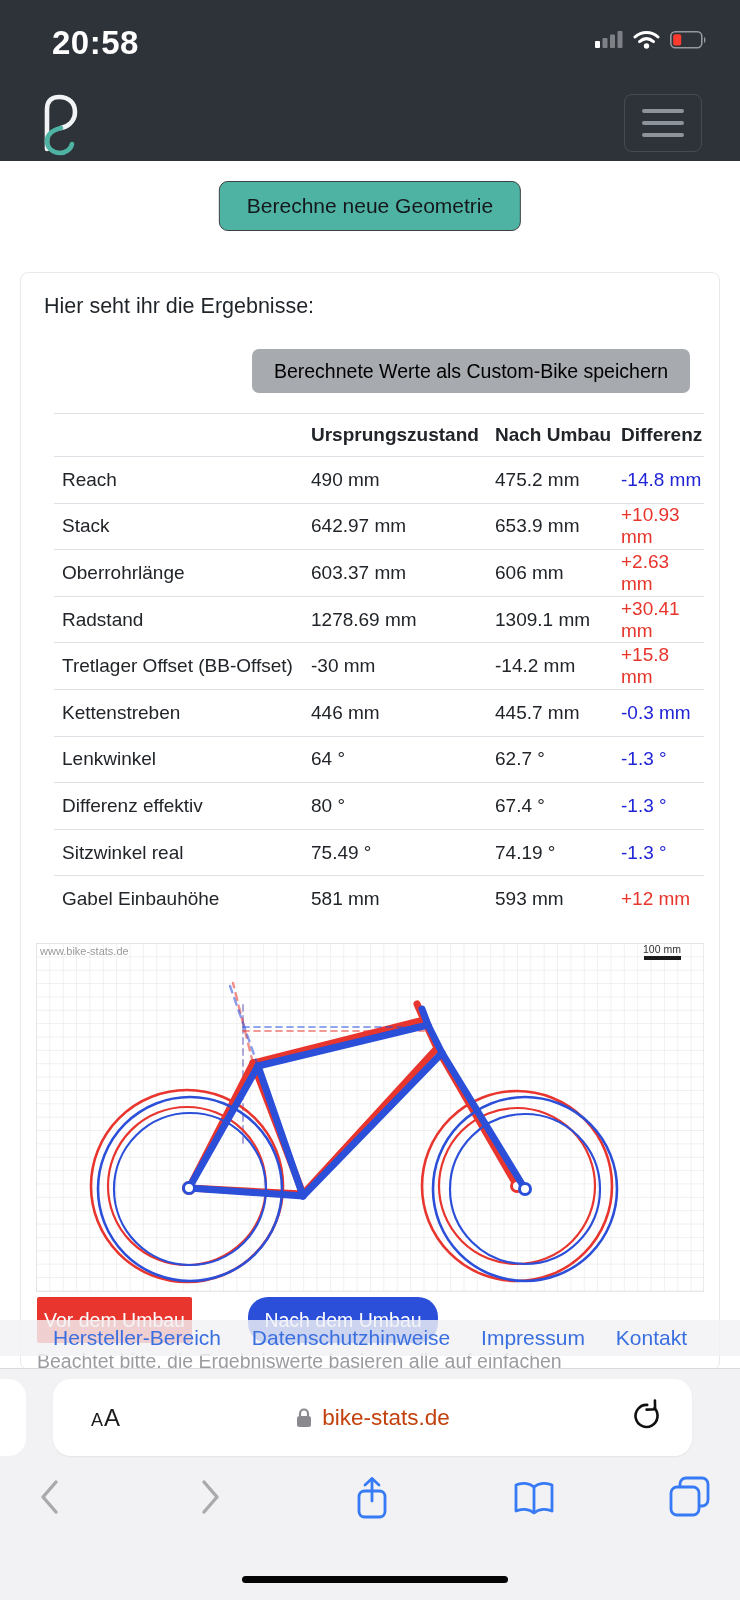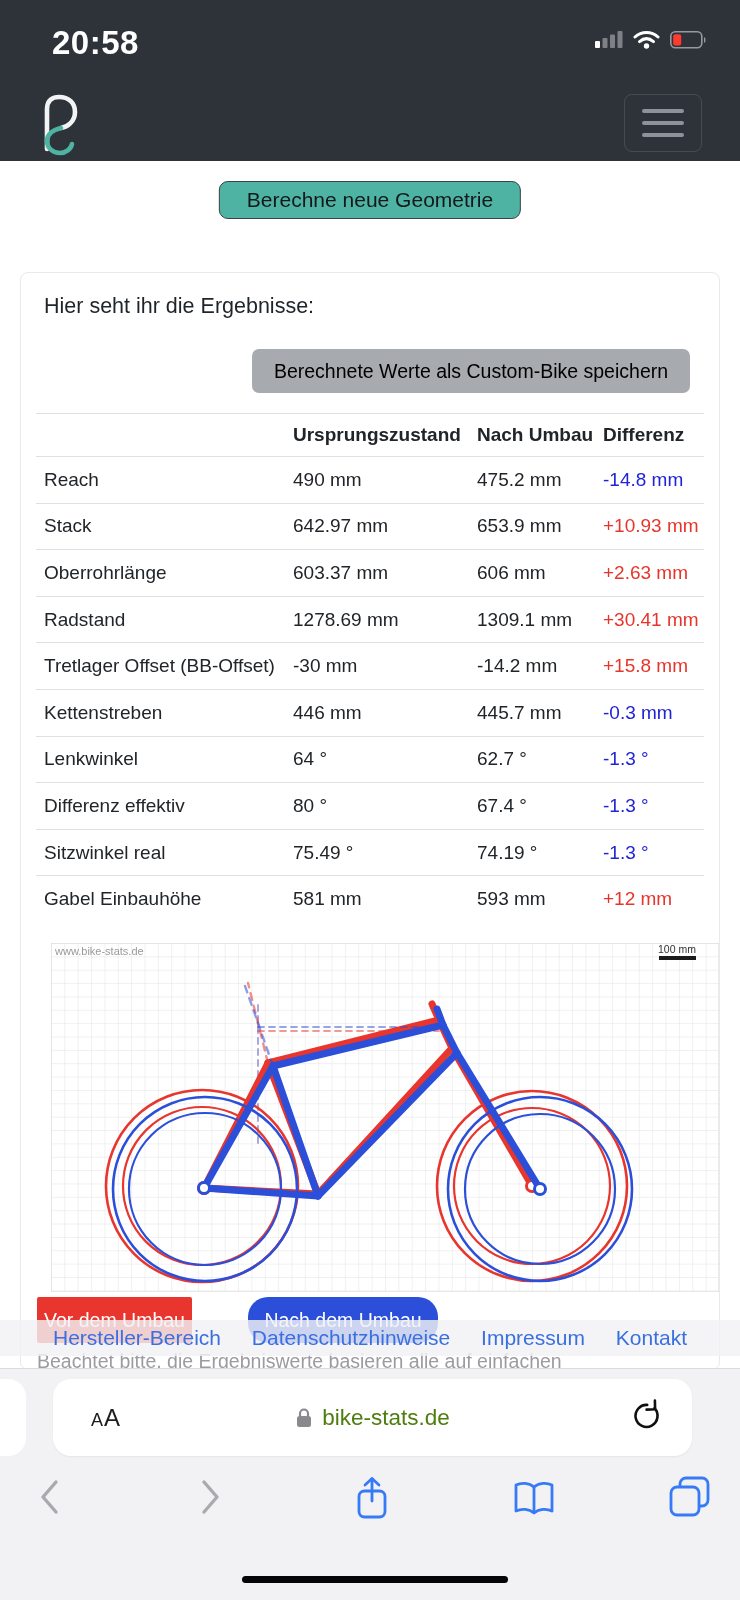--- a/index.html
+++ b/index.html
@@ -11,58 +11,58 @@
   }
   
   .topbar{position:absolute;left:0;top:0;width:740px;height:161px;background:var(--header-bg);}
   .status-time{position:absolute;left:52px;top:24px;color:#fff;font-size:33px;font-weight:700;letter-spacing:.5px;}
   .status-icons{position:absolute;right:32px;top:30px;display:flex;align-items:center;gap:10px;}
   .logo{position:absolute;left:33px;top:92px;}
   .toggler{position:absolute;right:38px;top:94px;width:78px;height:58px;border:1px solid rgba(255,255,255,.12);
     border-radius:8px;display:flex;flex-direction:column;justify-content:center;align-items:center;gap:8px;box-sizing:border-box;}
   .toggler span{display:block;width:42px;height:4px;border-radius:2px;background:#8d939a;}
   
-  .calc-btn{position:absolute;left:50%;transform:translateX(-50%);top:181px;height:38px;
+  .calc-btn{position:absolute;left:50%;transform:translateX(-50%);top:181px;height:50px;
     background:var(--teal);border:1px solid #3c4043;border-radius:9px;color:#14181c;
     font-size:21px;padding:0 27px;display:flex;align-items:center;font-family:inherit;}
   
   .card{position:absolute;left:20px;right:20px;top:272px;height:1096px;background:#fff;
     border:1px solid #e9e9ec;border-radius:8px;}
   .results-heading{position:absolute;left:44px;top:294px;font-size:21.5px;color:#1f2429;}
   .save-btn{position:absolute;left:252px;right:50px;top:349px;height:44px;background:var(--save-gray);
     border:none;border-radius:7px;color:#000000;font-size:19.5px;display:flex;align-items:center;justify-content:center;font-family:inherit;}
   
   .geo-table{position:absolute;left:36px;top:413px;width:668px;font-size:19px;color:#212529;}
-  .trow{display:grid;grid-template-columns:257px 184px 126px 1fr;align-items:center;height:45.6px;border-top:1px solid #dde0e4;}
+  .trow{display:grid;grid-template-columns:257px 184px 126px 1fr;align-items:center;height:45.6px;border-top:1px solid #dde0e4;margin-left:18px;}
   .trow.head{height:42px;font-weight:700;}
   .trow .c1{padding-left:8px;}
   .diff-blue{color:var(--diff-blue);}
   .diff-red{color:var(--diff-red);}
   
-  .diagram{position:absolute;left:36px;top:943px;width:647px;height:349px;margin-left:15px;}
+  .diagram{position:absolute;left:36px;top:943px;width:647px;height:349px;}
   
   .chip{position:absolute;top:1297px;height:46px;display:flex;align-items:center;justify-content:center;
     color:#fff;font-size:19.5px;border-radius:2px;z-index:5;}
   .chip.red{left:37px;width:155px;background:var(--legend-red);}
   .chip.blue{left:248px;width:190px;background:var(--legend-blue);border-radius:20px;}
   .disclaimer{position:absolute;left:37px;top:1350px;font-size:19.5px;color:#9b9ba0;z-index:4;white-space:nowrap;}
   
   .footer-bar{position:absolute;left:0;top:1320px;width:740px;height:36px;background:rgba(242,242,245,.82);
     z-index:20;display:flex;align-items:center;justify-content:space-between;padding:0 53px;box-sizing:border-box;}
   .footer-bar a{color:var(--link-blue);font-size:21px;text-decoration:none;}
   
   .chrome{position:absolute;left:0;top:1368px;width:740px;height:232px;background:#f2f2f4;
     border-top:1px solid #dadadd;z-index:30;}
   .pill{position:absolute;left:53px;top:10px;width:639px;height:77px;background:#ffffff;border-radius:18px;
     box-shadow:0 1px 2px rgba(0,0,0,.06);display:flex;align-items:center;}
   .pill-sliver{position:absolute;left:-26px;top:10px;width:52px;height:77px;background:#ffffff;border-radius:18px;}
   .reader{position:absolute;left:38px;font-size:24px;color:#1c1c1e;letter-spacing:1px;}
   .reader .small-a{font-size:18px;}
   .urlwrap{position:absolute;left:0;right:0;display:flex;align-items:center;justify-content:center;gap:9px;}
-  .url{font-size:22.5px;color:#4d7c0f;}
+  .url{font-size:22.5px;color:#c2410c;}
   .reload{position:absolute;right:26px;top:19px;}
   .toolbar-ic{position:absolute;top:1475px;z-index:31;}
   .home-indicator{position:absolute;left:242px;top:1576px;width:266px;height:7px;border-radius:4px;background:#050505;z-index:31;}
 </style>
 </head>
 <body>
 
 <div class="topbar">
   <div class="status-time">20:58</div>
   <div class="status-icons">

